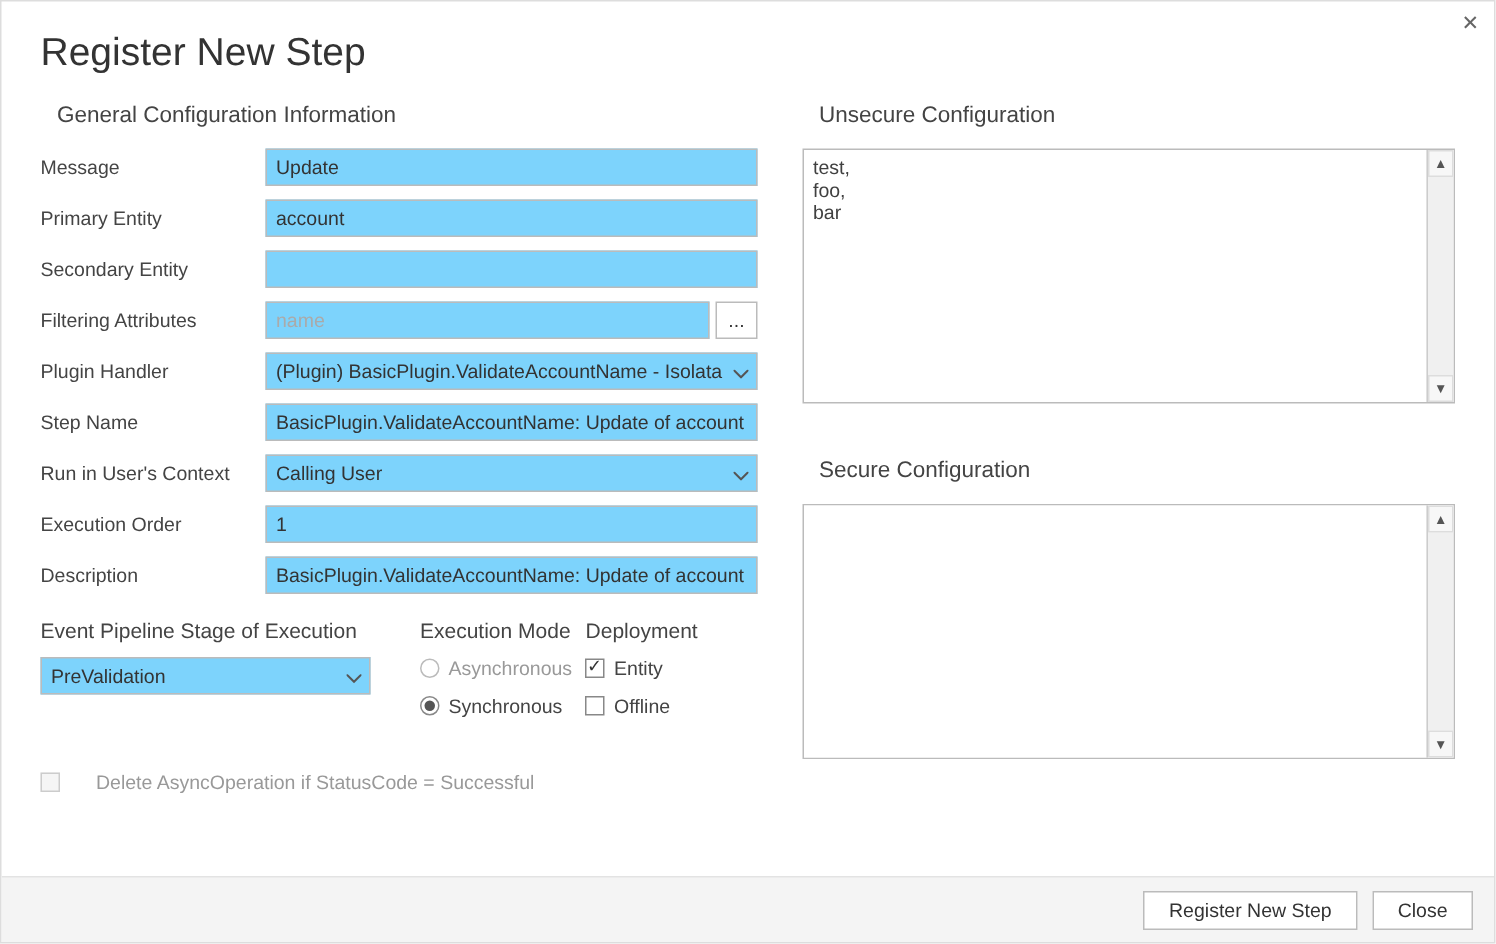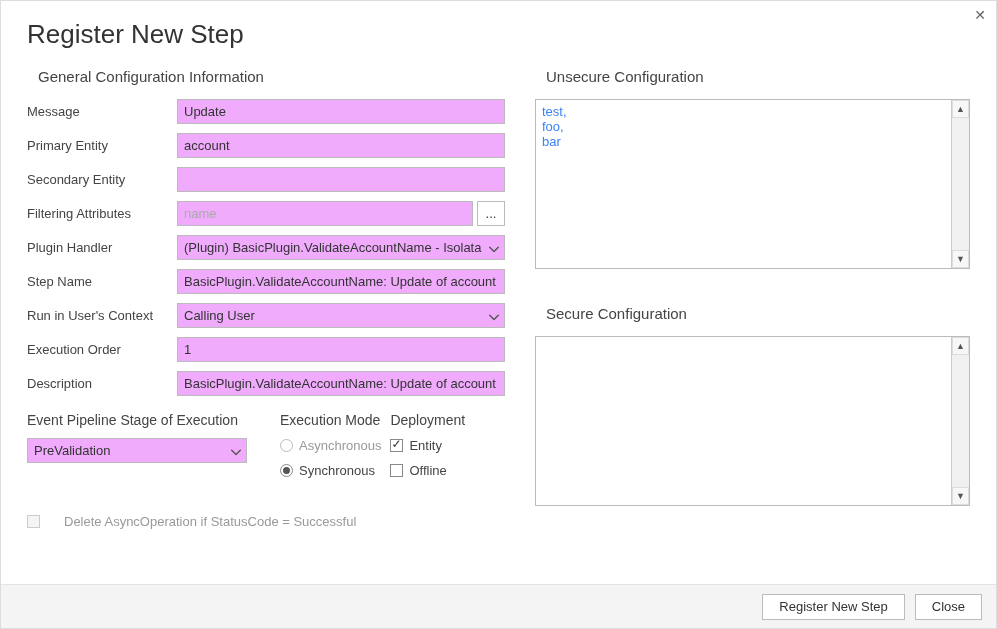--- a/index.html
+++ b/index.html
@@ -53,21 +53,21 @@
     flex-shrink: 0;
   }
   .field-input {
     flex: 1;
     height: 25px;
     border: 1px solid #bbb;
     padding: 0 6px;
     font-family: inherit;
     font-size: 13px;
     color: #333;
-    background: #f0abfc;
+    background: #7dd3fc;
   }
   .field-input::placeholder { color: #aaa; font-style: normal; }
   .filter-row { display: flex; flex: 1; gap: 4px; }
   .ellipsis-btn {
     width: 28px;
     height: 25px;
     border: 1px solid #bbb;
     background: #fff;
     cursor: pointer;
     font-size: 13px;
@@ -141,21 +141,21 @@
     height: 170px;
     display: flex;
   }
   .config-textarea {
     flex: 1;
     border: none;
     resize: none;
     padding: 4px 6px;
     font-family: inherit;
     font-size: 13px;
-    color: #3b82f6;
+    color: #404040;
     outline: none;
   }
   .config-scroll {
     width: 18px;
     border-left: 1px solid #ccc;
     background: #f0f0f0;
     display: flex;
     flex-direction: column;
     justify-content: space-between;
   }

